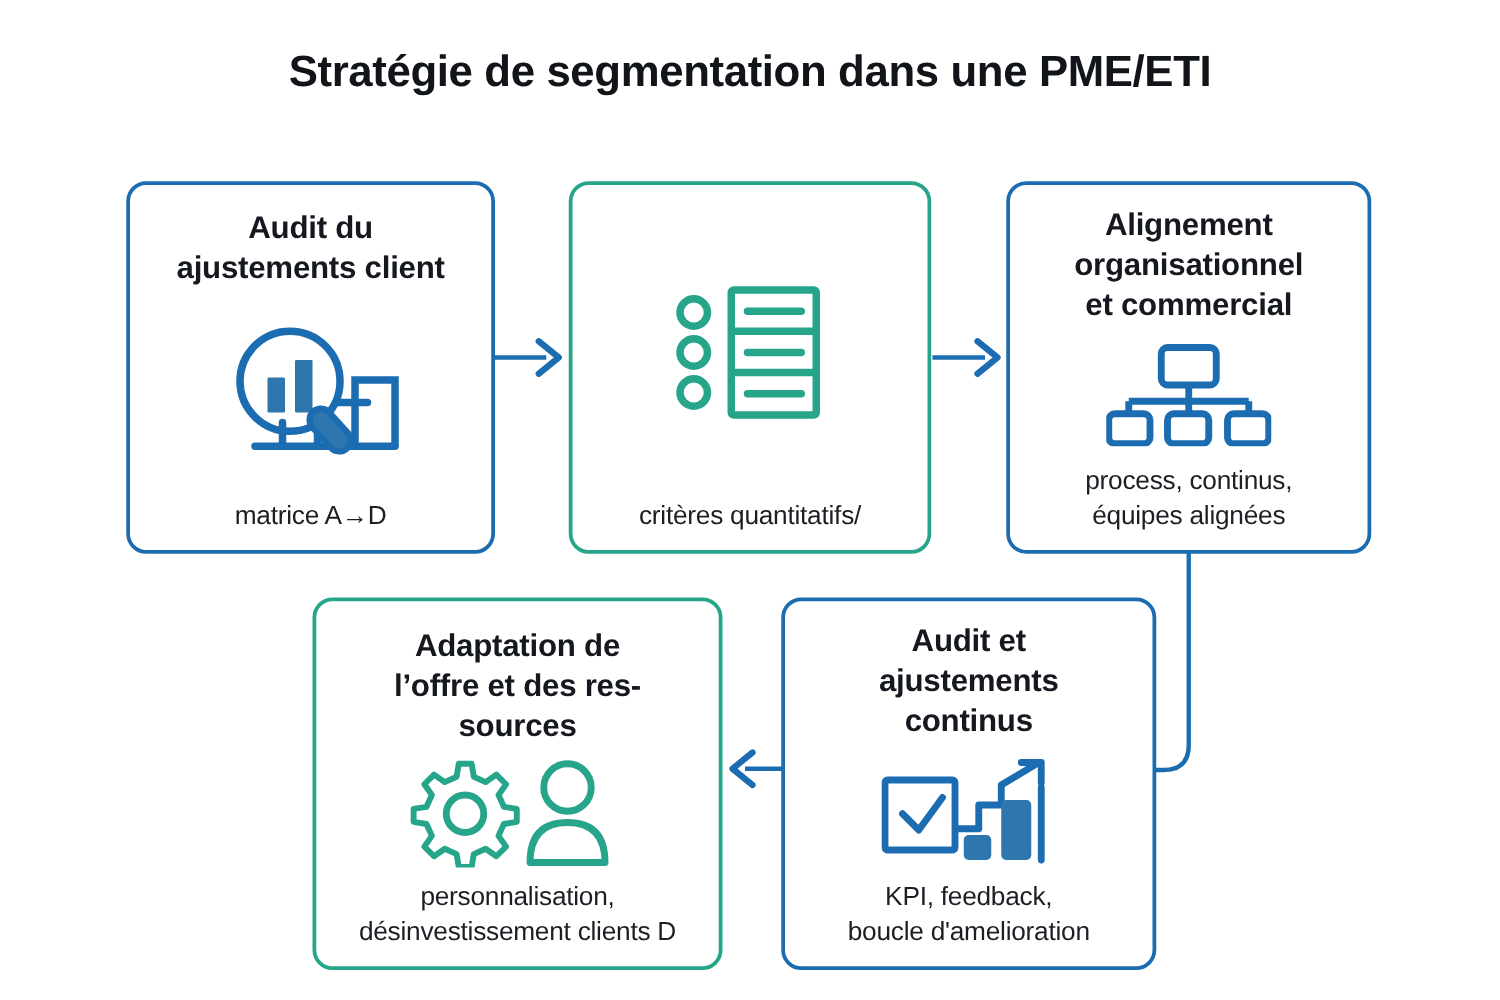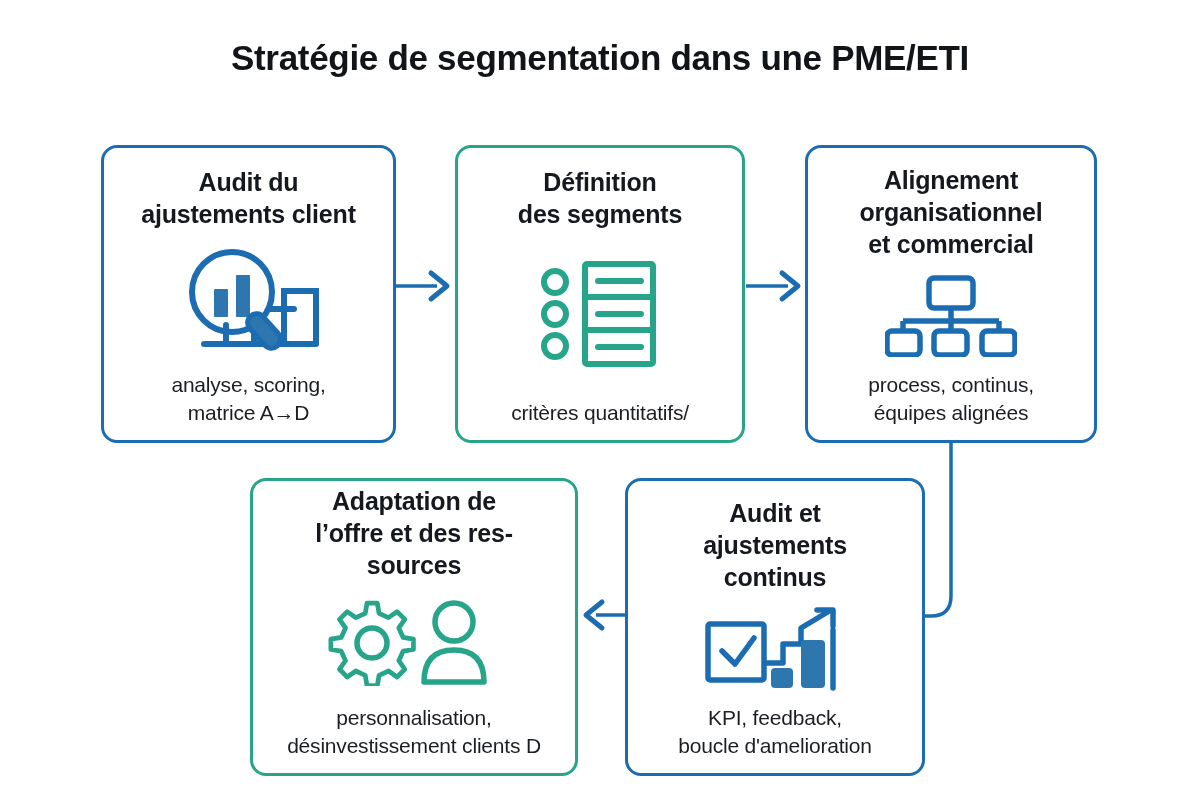--- a/index.html
+++ b/index.html
@@ -112,30 +112,25 @@
         <g fill="#2D77AE">
           <rect x="40" y="42" width="14" height="28" rx="1"></rect>
           <rect x="62" y="28" width="14" height="42" rx="1"></rect>
         </g>
         <g stroke="#1B6CB0" fill="#2D77AE" stroke-width="5" stroke-linejoin="round">
           <rect x="81" y="64" width="18" height="40" rx="9" transform="rotate(-42 90 84)"></rect>
         </g>
       </svg>
     </div>
     <div class="card-sub">
-      <div>analyse, scoring,</div>
       <div>matrice A→D</div>
     </div>
   </div>
 
   <div class="card green" style="left:455px; top:145px; width:290px; height:298px;">
-    <div class="card-title">
-      <div>Définition</div>
-      <div>des segments</div>
-    </div>
     <div class="card-icon">
       <svg width="130" height="108" viewBox="0 0 130 108">
         <g stroke="#27A58B" fill="none" stroke-width="6">
           <circle cx="20" cy="22" r="11"></circle>
           <circle cx="20" cy="54" r="11"></circle>
           <circle cx="20" cy="86" r="11"></circle>
           <rect x="50" y="4" width="68" height="100" rx="2"></rect>
           <path d="M50,37 L118,37 M50,70 L118,70"></path>
           <path d="M63,21 L106,21 M63,54 L106,54 M63,87 L106,87" stroke-linecap="round"></path>
         </g>
@@ -189,21 +184,21 @@
           <rect x="96" y="34" width="24" height="48" rx="4"></rect>
         </g>
       </svg>
     </div>
     <div class="card-sub">
       <div>KPI, feedback,</div>
       <div>boucle d'amelioration</div>
     </div>
   </div>
 
-  <div class="card green" style="left:250px; top:478px; width:328px; height:298px; padding-top:4px;">
+  <div class="card green" style="left:250px; top:478px; width:328px; height:298px; padding-top:20px;">
     <div class="card-title">
       <div>Adaptation de</div>
       <div>l’offre et des res-</div>
       <div>sources</div>
     </div>
     <div class="card-icon">
       <svg width="180" height="86" viewBox="0 0 180 86">
         <g stroke="#27A58B" fill="none" stroke-width="5.5" stroke-linejoin="round">
           <path d="M44,4 L56,4 L58,16 L69,21 L79,14 L88,23 L81,33 L86,44 L98,46 L98,58
                    L86,60 L81,71 L88,81 L79,90 L69,83 L58,88 L56,100 L44,100 L42,88

